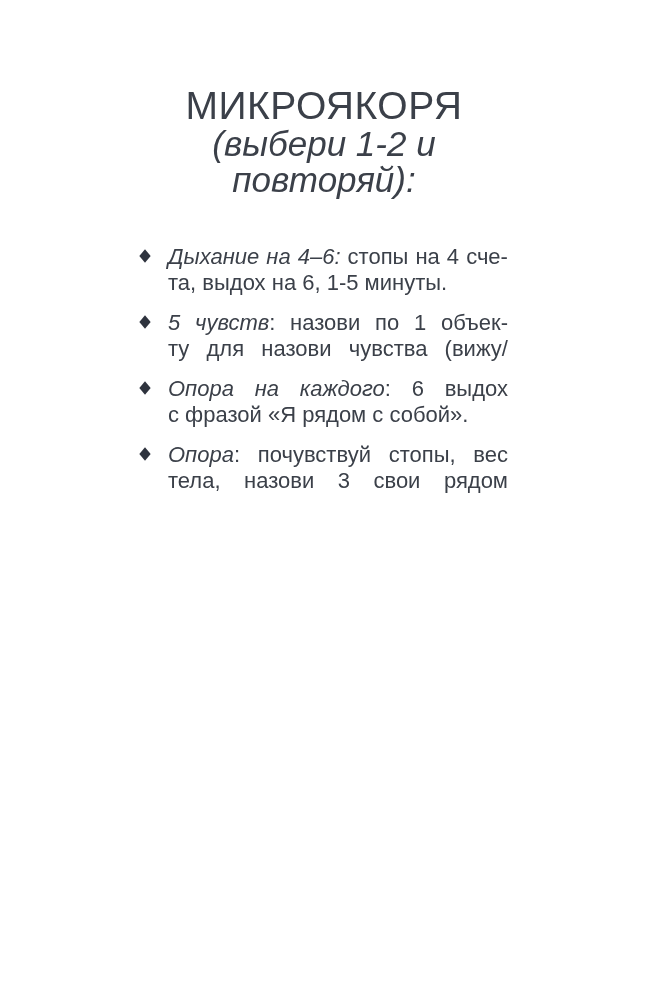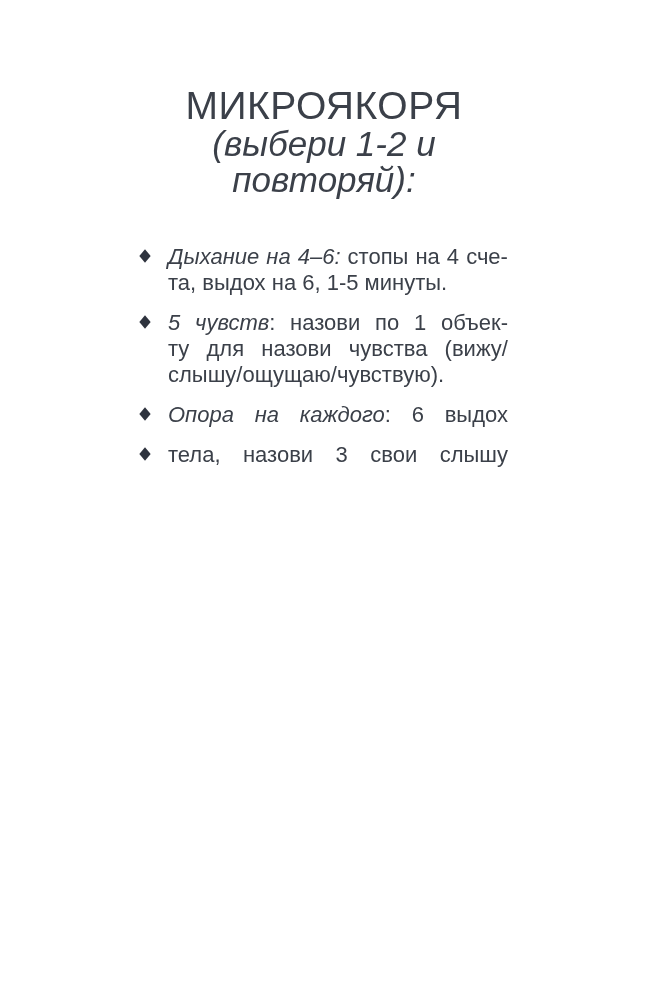--- a/index.html
+++ b/index.html
@@ -99,41 +99,47 @@
             <span class="word"><span>1</span></span>
             <span class="word"><span>объек-</span></span>
           </div>
           <div class="line j">
             <span class="word"><span>ту</span></span>
             <span class="word"><span>для</span></span>
             <span class="word"><span>назови</span></span>
             <span class="word"><span>чувства</span></span>
             <span class="word"><span>(вижу/</span></span>
           </div>
-          <div class="line"><span>слышу/ощущаю/чувствую).</span></div>
         </div>
       </div>
       <div class="item">
         <span class="diamond"></span>
         <div class="item-body">
           <div class="line j">
             <span class="word"><span class="it">Опора</span></span>
             <span class="word"><span class="it">на</span></span>
             <span class="word"><span class="it">каждого</span><span>:</span></span>
             <span class="word"><span>6</span></span>
             <span class="word"><span>выдох</span></span>
           </div>
+          <div class="line"><span>с фразой «Я рядом с собой».</span></div>
         </div>
       </div>
       <div class="item">
         <span class="diamond"></span>
         <div class="item-body">
           <div class="line j">
+            <span class="word"><span class="it">Опора</span><span>:</span></span>
+            <span class="word"><span>почувствуй</span></span>
+            <span class="word"><span>стопы,</span></span>
+            <span class="word"><span>вес</span></span>
+          </div>
+          <div class="line j">
             <span class="word"><span>тела,</span></span>
             <span class="word"><span>назови</span></span>
             <span class="word"><span>3</span></span>
             <span class="word"><span>свои</span></span>
-            <span class="word"><span>слышу</span></span>
+            <span class="word"><span>рядом</span></span>
           </div>
         </div>
       </div>
     </div>
 </div>
 
 </body></html>

